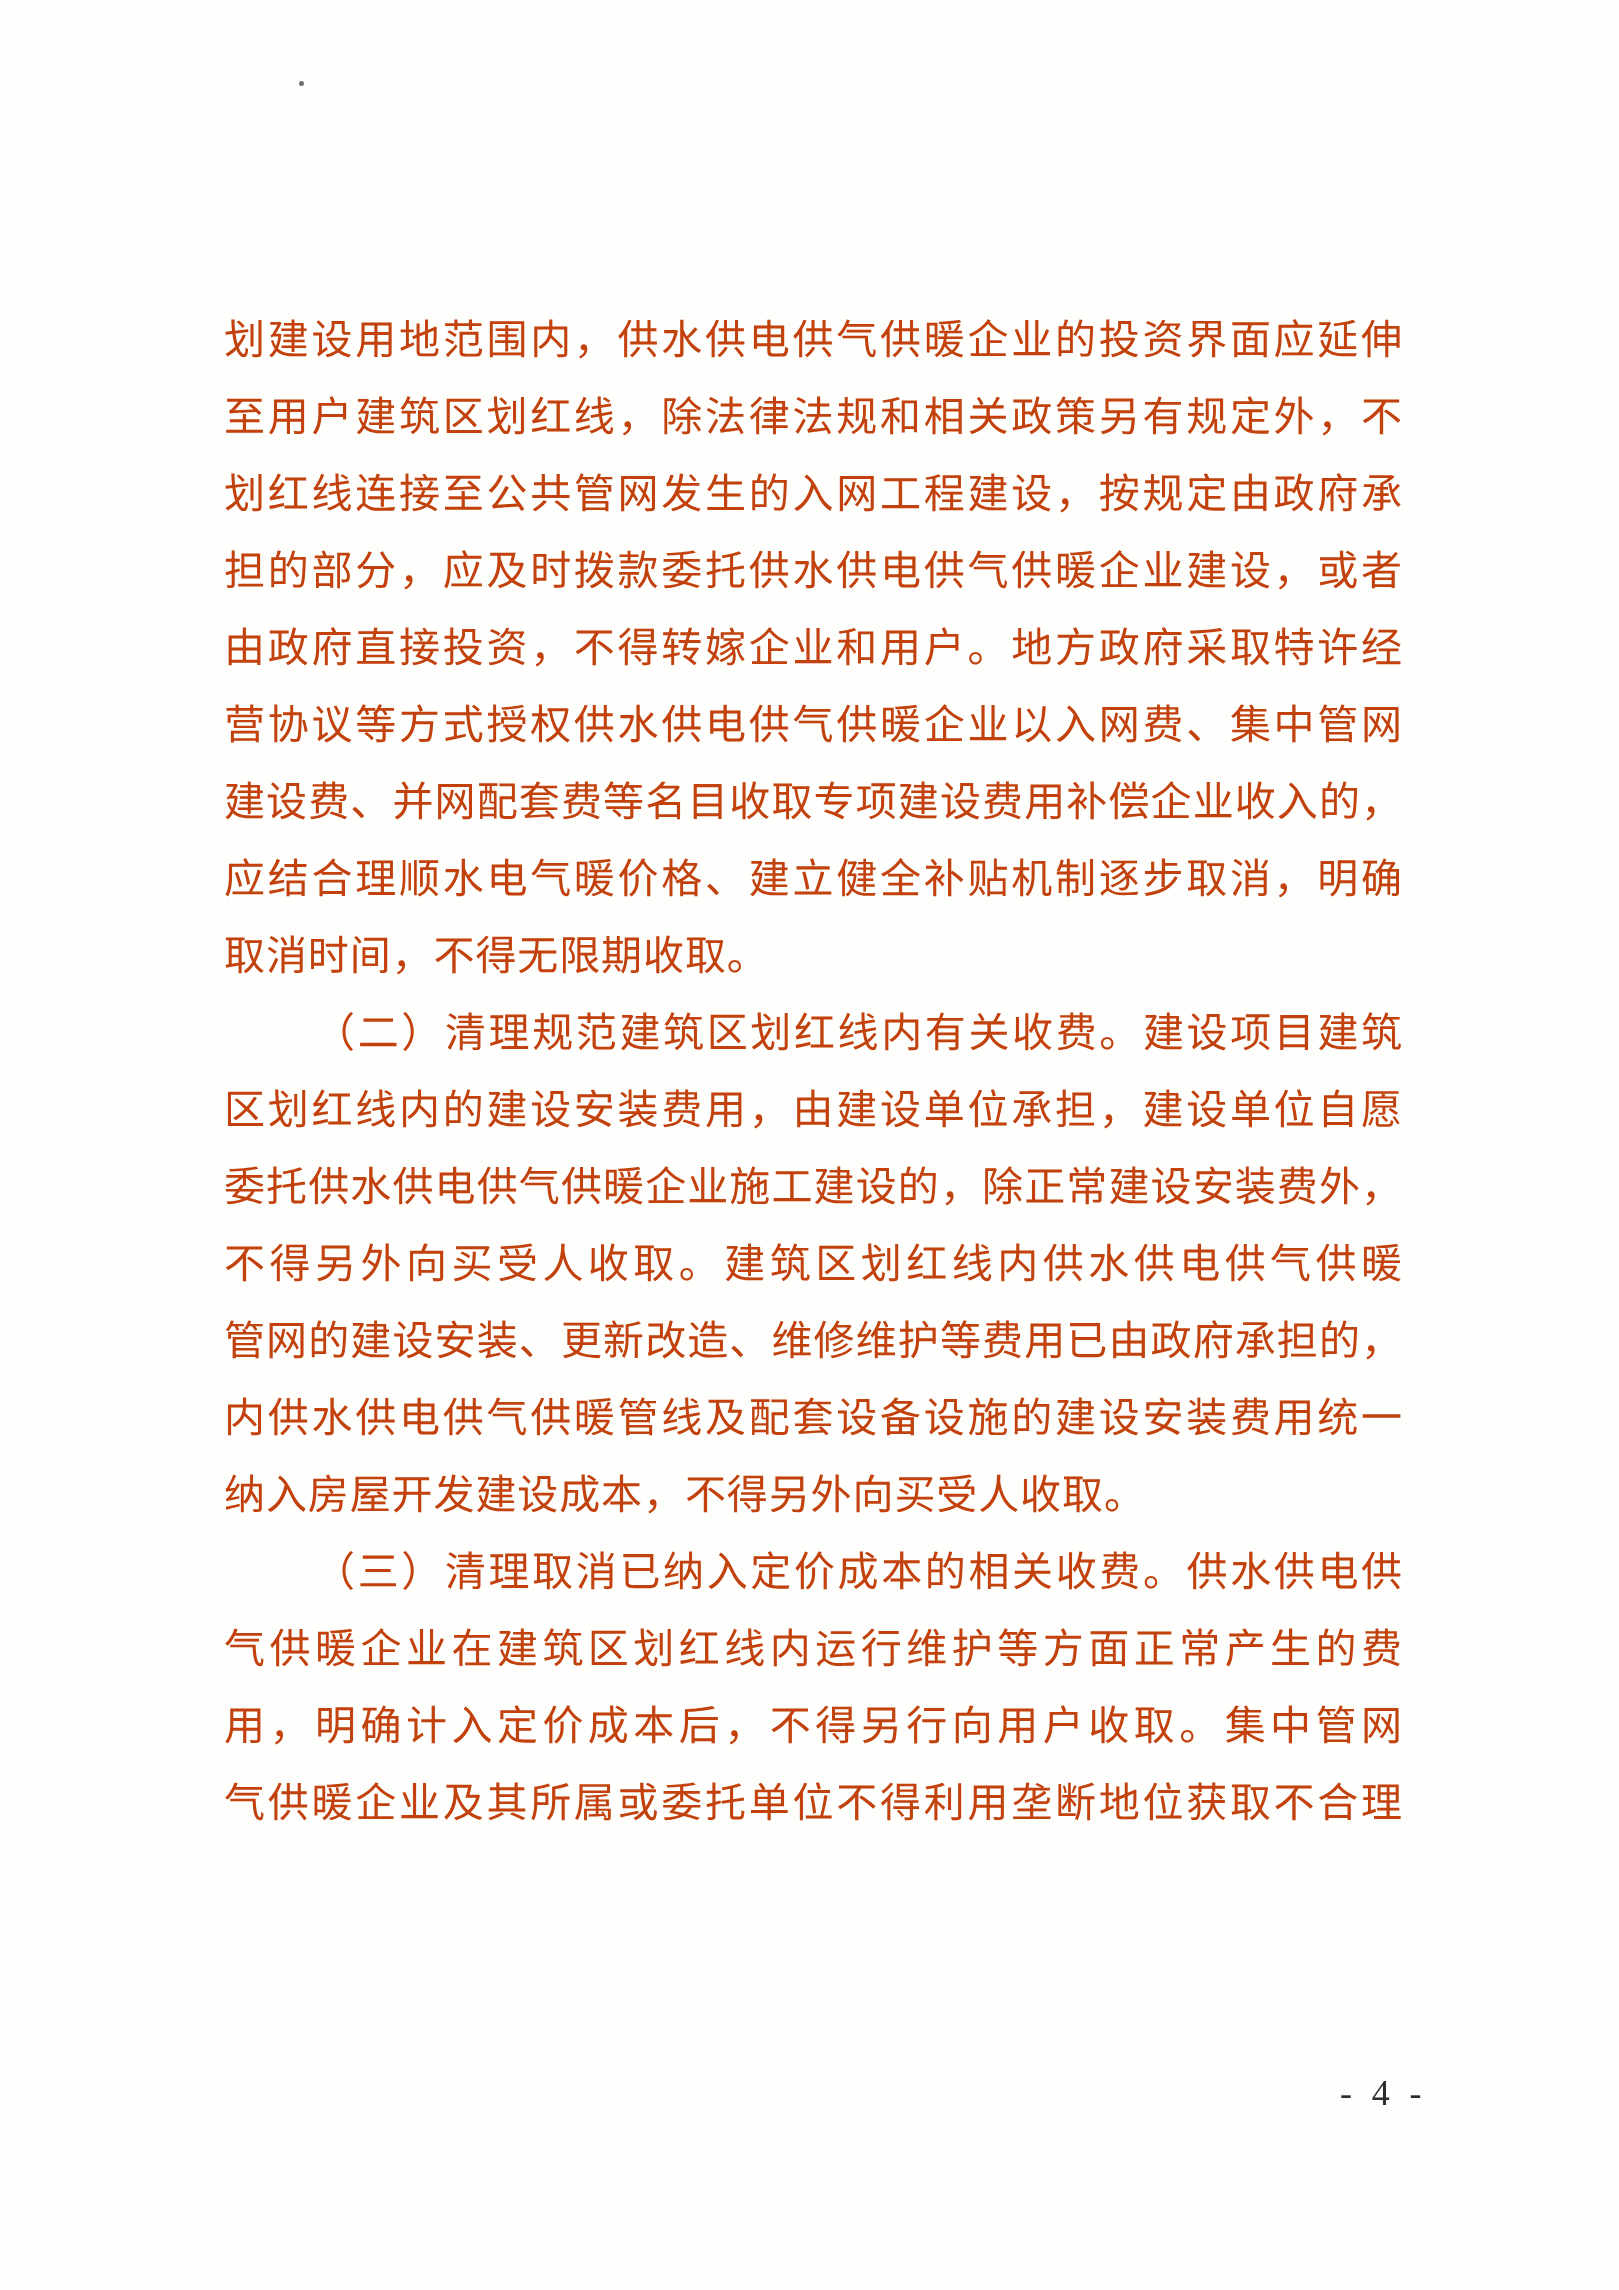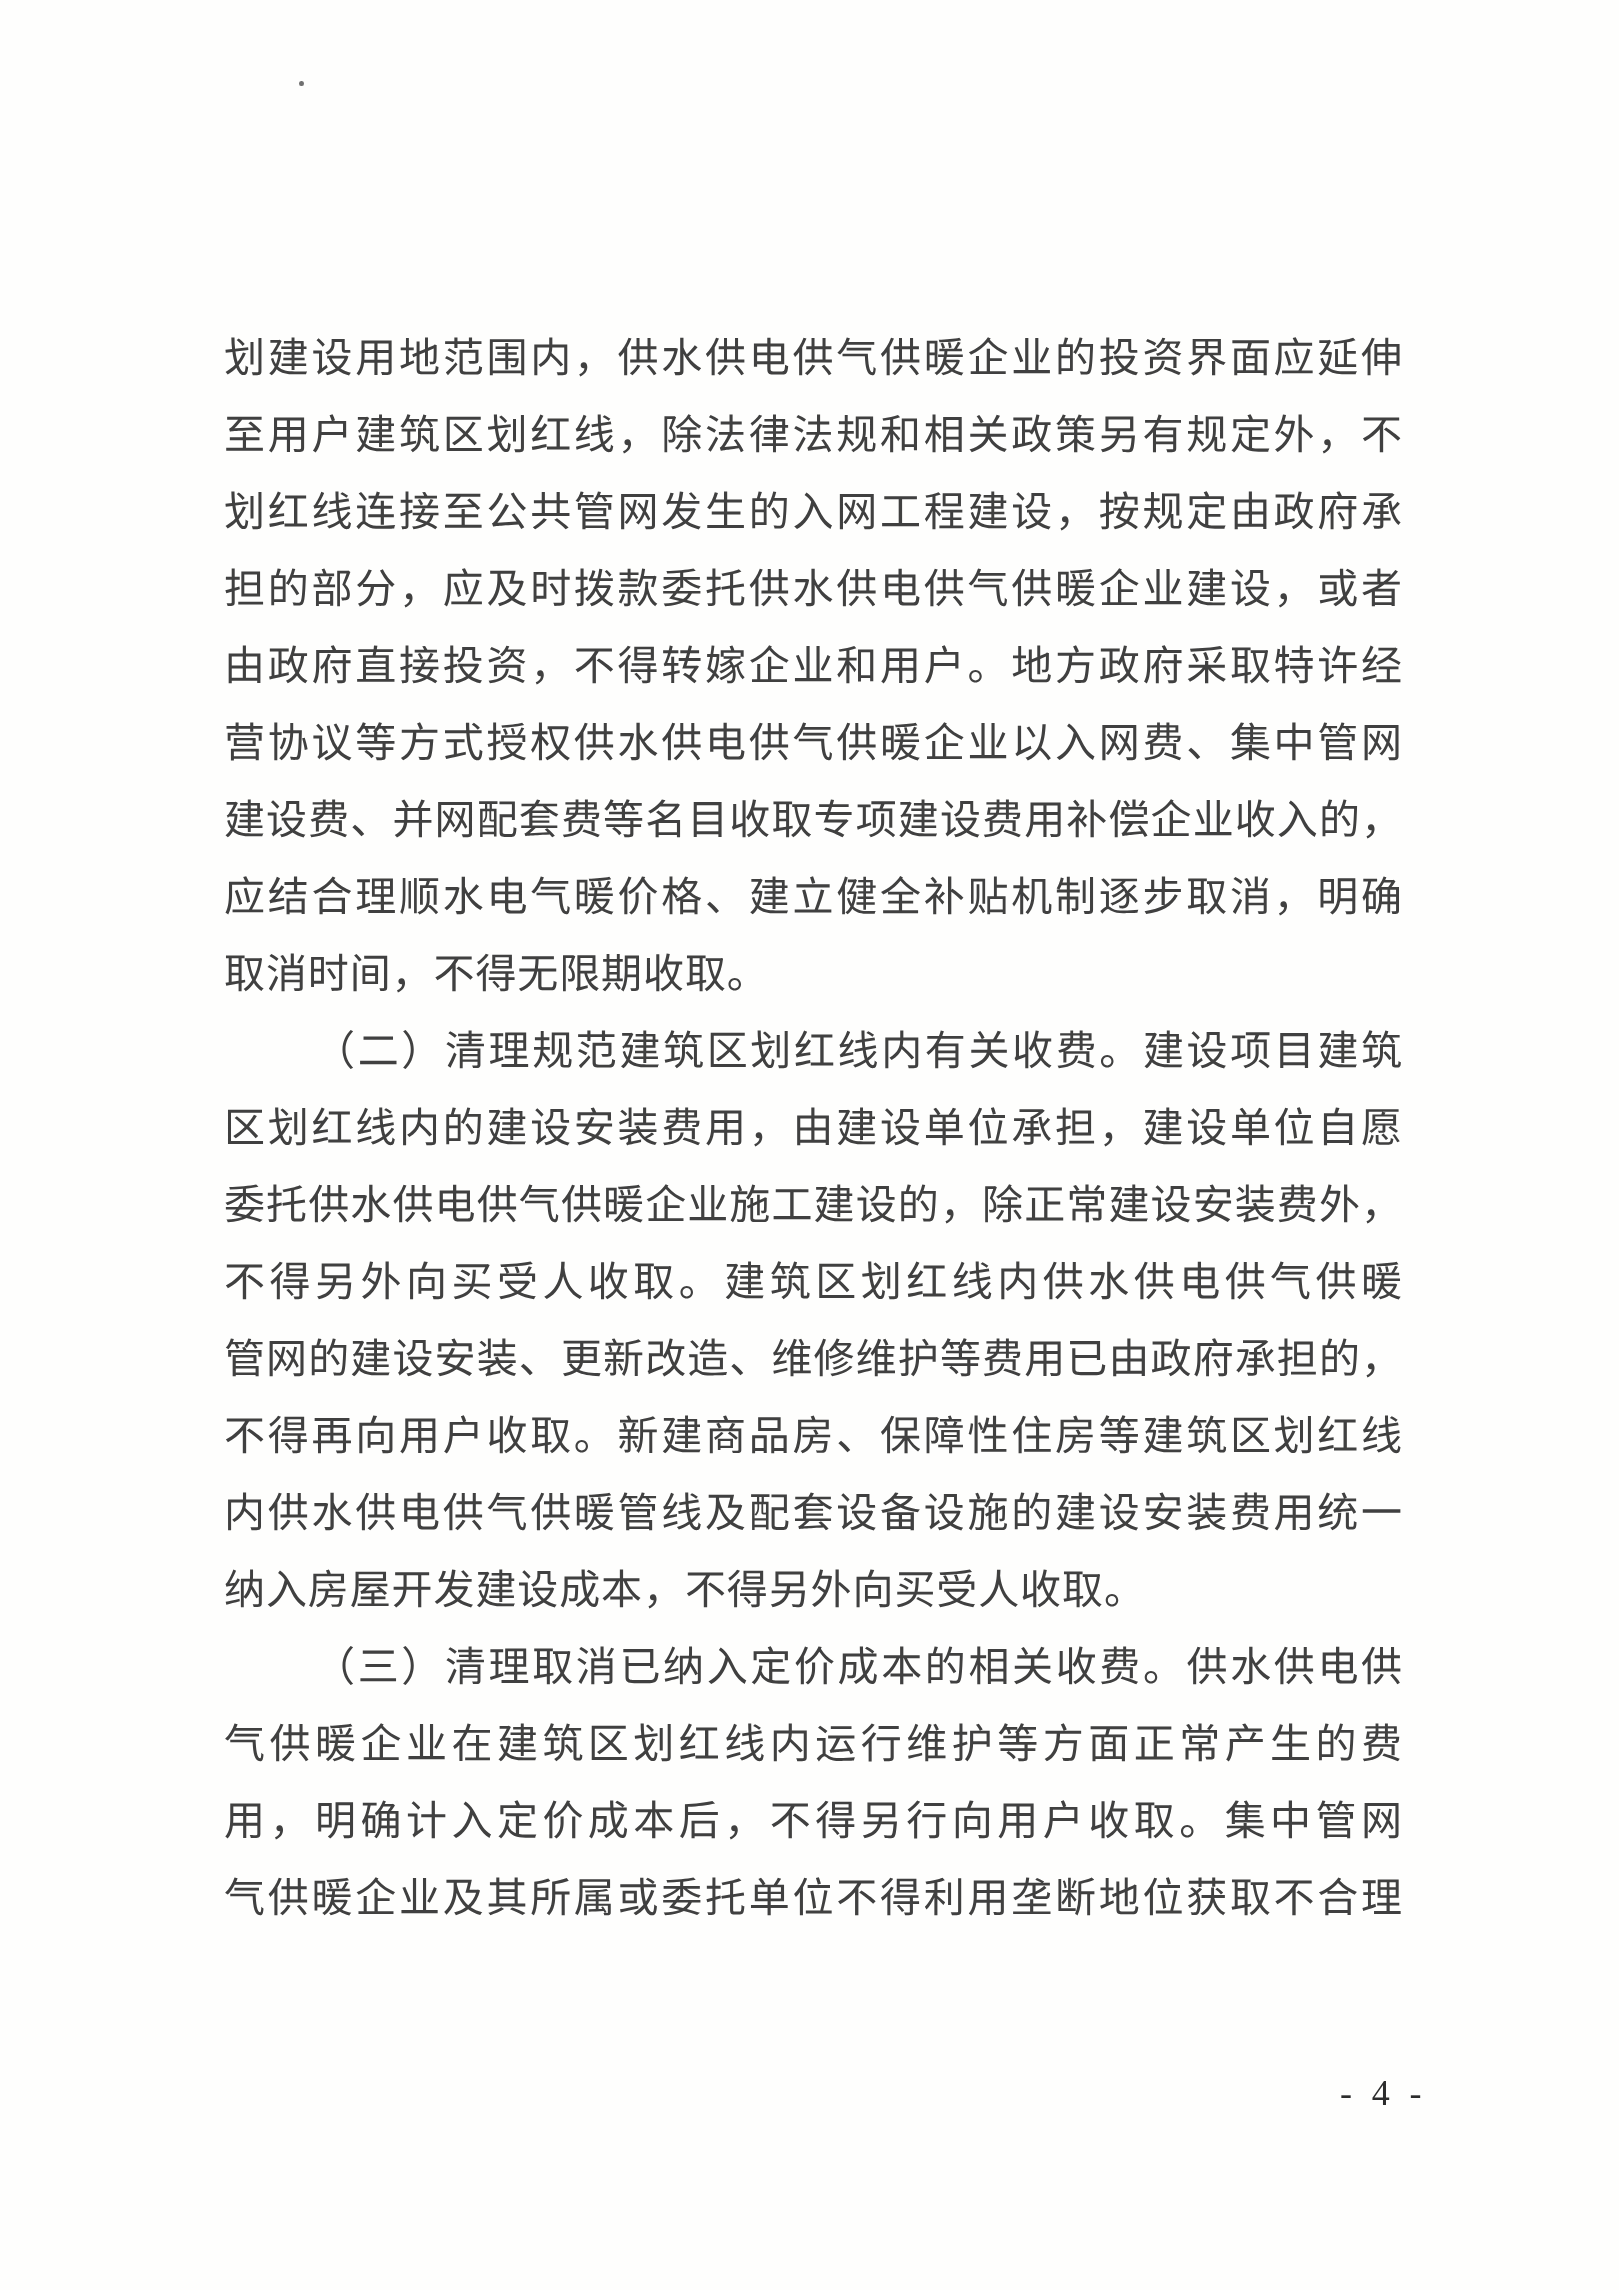--- a/index.html
+++ b/index.html
@@ -15,23 +15,23 @@
   .page {
     position: relative;
     width: 1619px;
     height: 2291px;
     background: #fefefdff;
     overflow: hidden;
   }
   .text-block {
     position: absolute;
     left: 224px;
-    top: 320px;
+    top: 302px;
     width: 1179px;
-    color: #404040;
+    color: #c2410c;
   }
   .line {
     height: 77px;
     line-height: 77px;
     font-size: 41px;
     letter-spacing: 0.9px;
     text-align: justify;
     text-align-last: justify;
     text-justify: inter-ideograph;
     white-space: normal;
@@ -76,21 +76,20 @@
       <div class="line">由政府直接投资，不得转嫁企业和用户。地方政府采取特许经</div>
       <div class="line">营协议等方式授权供水供电供气供暖企业以入网费、集中管网</div>
       <div class="line">建设费、并网配套费等名目收取专项建设费用补偿企业收入的，</div>
       <div class="line">应结合理顺水电气暖价格、建立健全补贴机制逐步取消，明确</div>
       <div class="line end">取消时间，不得无限期收取。</div>
       <div class="line indent">（二）清理规范建筑区划红线内有关收费。建设项目建筑</div>
       <div class="line">区划红线内的建设安装费用，由建设单位承担，建设单位自愿</div>
       <div class="line">委托供水供电供气供暖企业施工建设的，除正常建设安装费外，</div>
       <div class="line">不得另外向买受人收取。建筑区划红线内供水供电供气供暖</div>
       <div class="line">管网的建设安装、更新改造、维修维护等费用已由政府承担的，</div>
-      <div class="line">不得再向用户收取。新建商品房、保障性住房等建筑区划红线</div>
       <div class="line">内供水供电供气供暖管线及配套设备设施的建设安装费用统一</div>
       <div class="line end">纳入房屋开发建设成本，不得另外向买受人收取。</div>
       <div class="line indent">（三）清理取消已纳入定价成本的相关收费。供水供电供</div>
       <div class="line">气供暖企业在建筑区划红线内运行维护等方面正常产生的费</div>
       <div class="line">用，明确计入定价成本后，不得另行向用户收取。集中管网</div>
       <div class="line">气供暖企业及其所属或委托单位不得利用垄断地位获取不合理</div>
     </main>
   <div class="page-number">- 4 -</div>
 </div>
 

